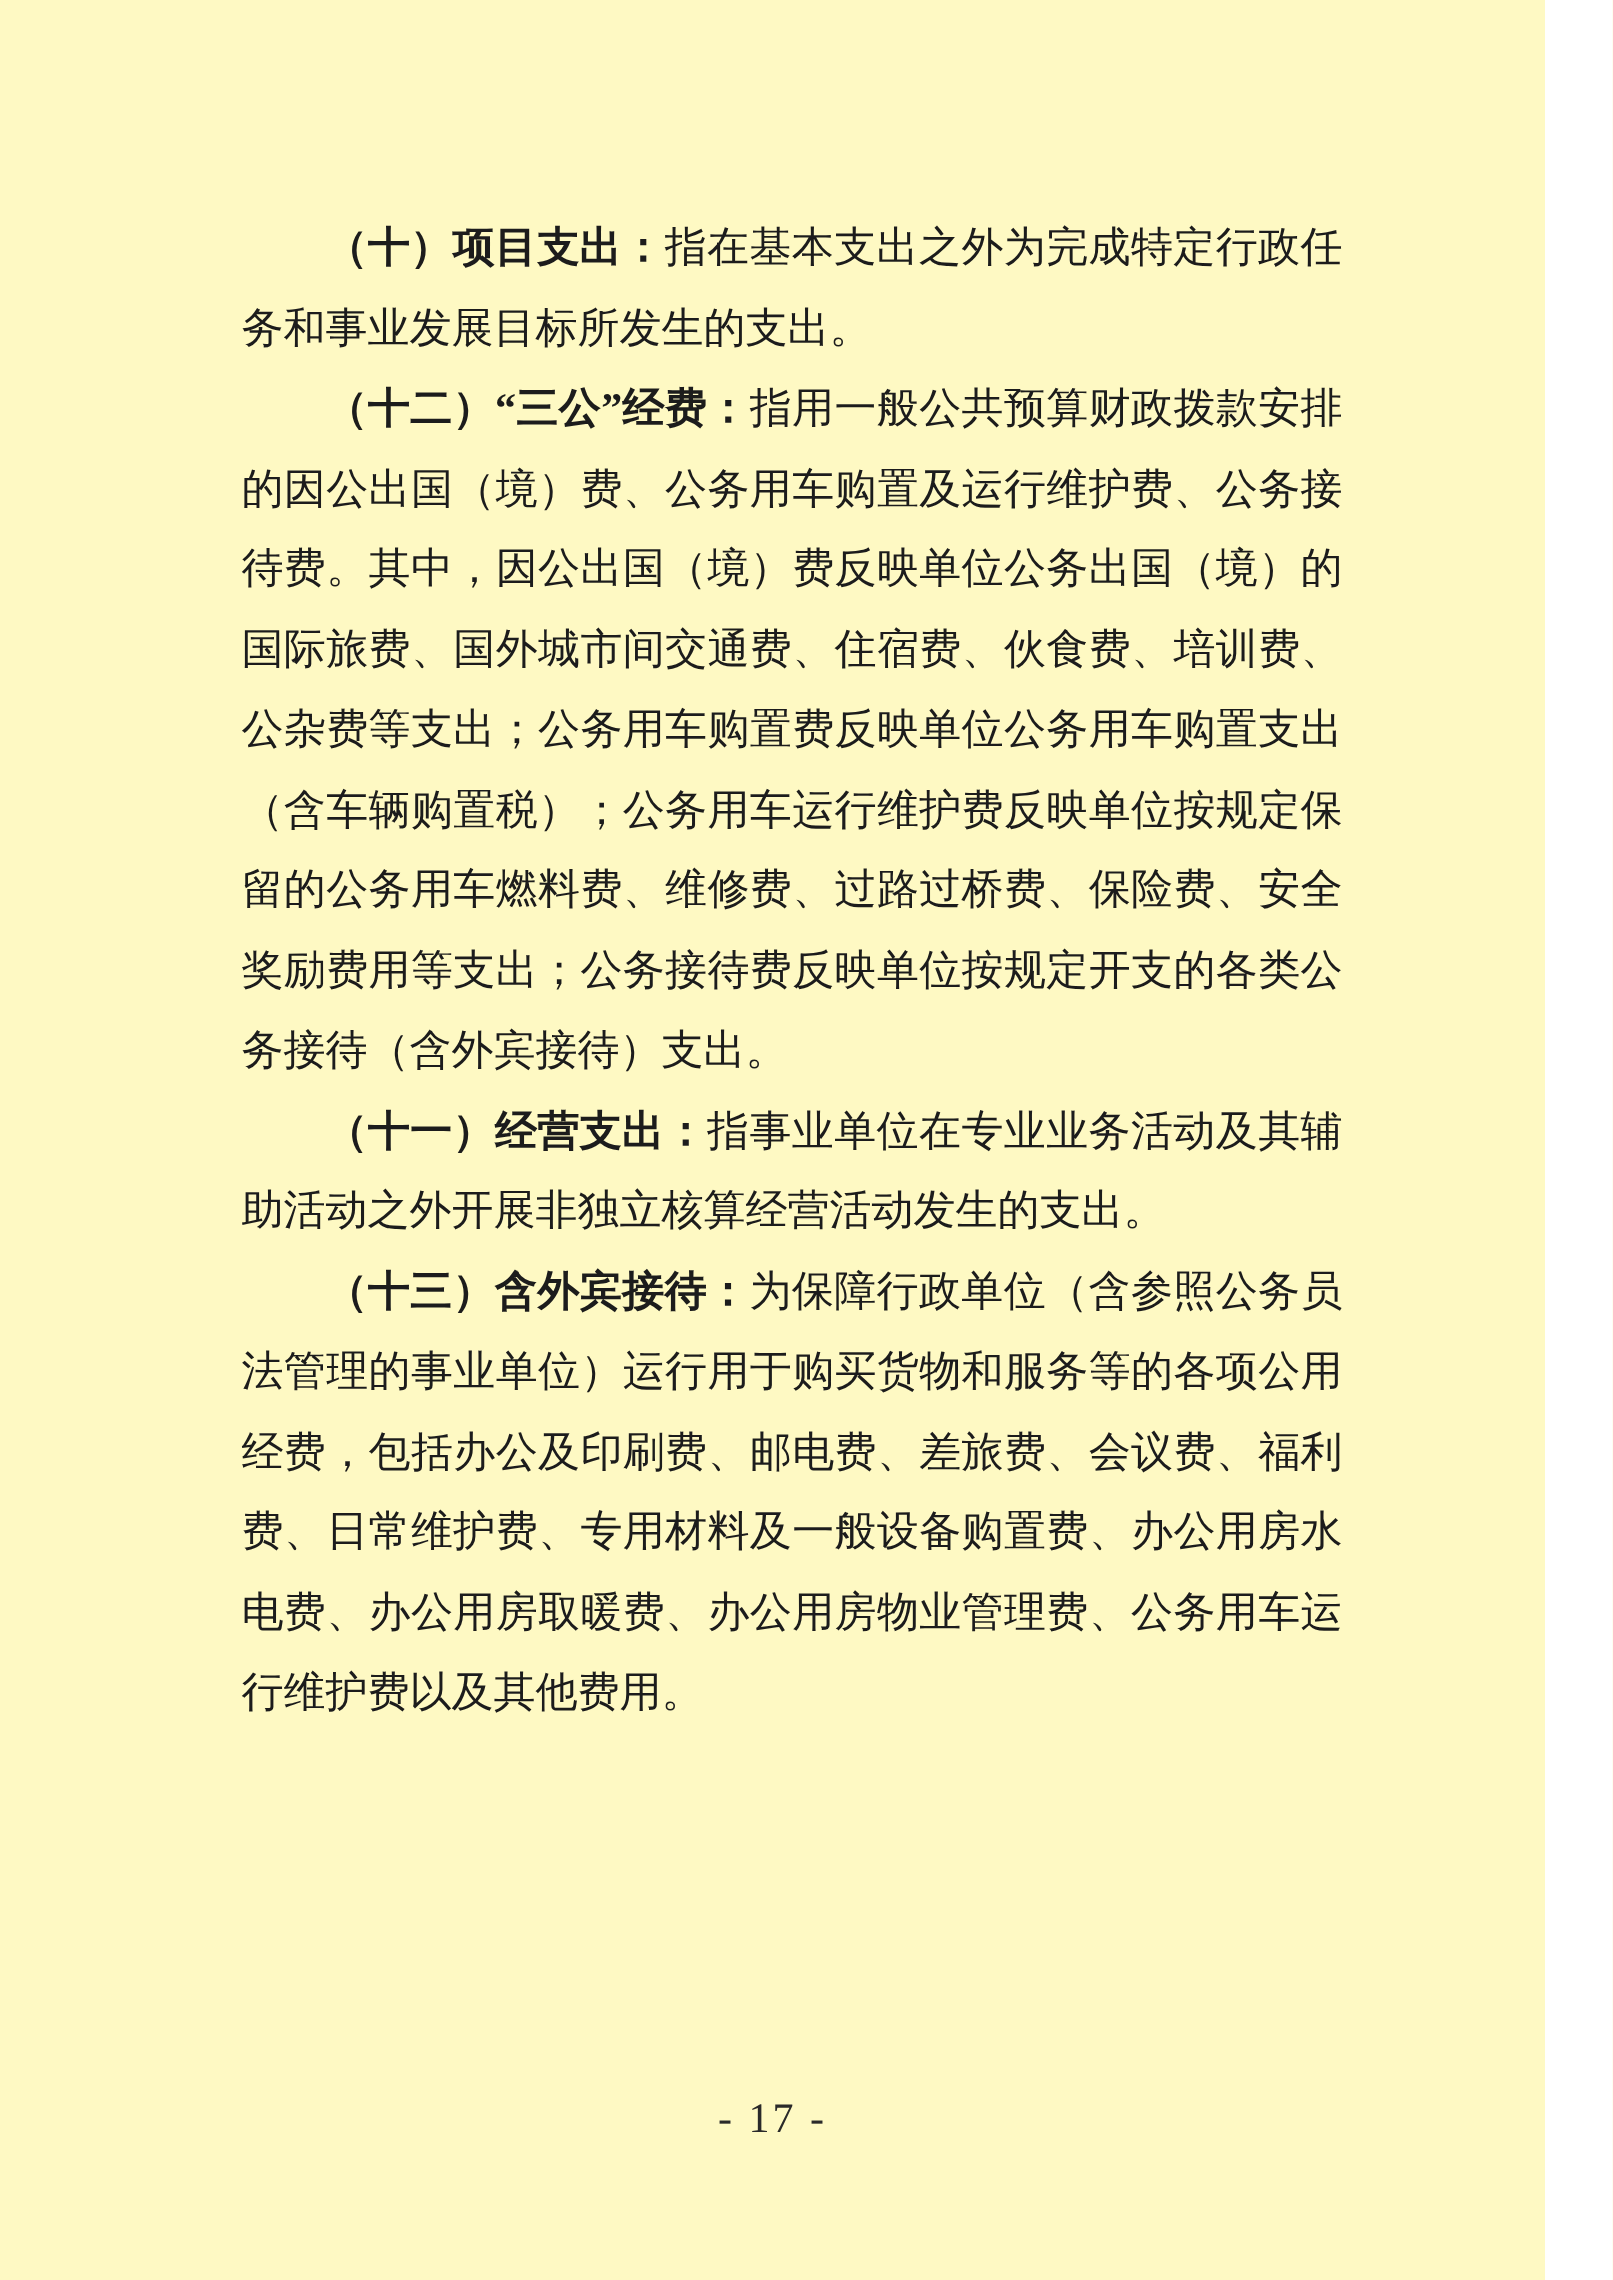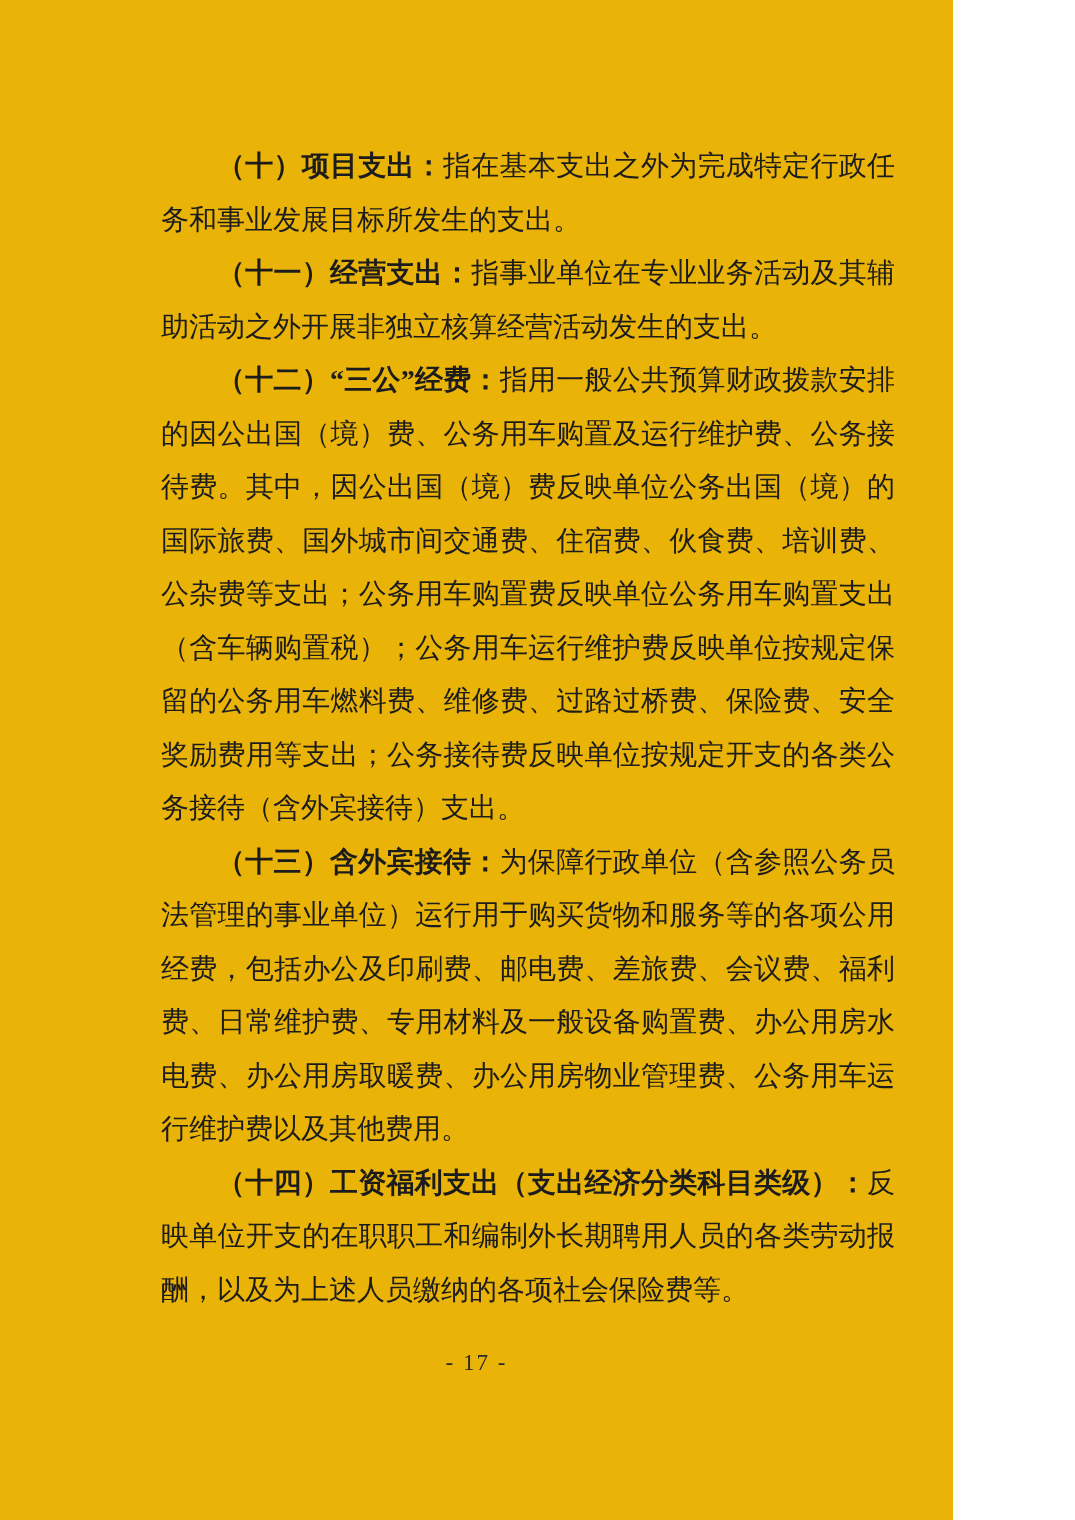--- a/index.html
+++ b/index.html
@@ -2,23 +2,23 @@
 <html><head>
 <meta charset="utf-8">
 <style>
   html, body {
     margin: 0;
     padding: 0;
     background: #ffffff;
   }
   .page {
     position: relative;
-    width: 953px;
+    width: 1030px;
     height: 1520px;
-    background: #eab308;
+    background: #fef9c3;
     overflow: hidden;
     font-family: "Liberation Serif", "DejaVu Serif", serif;
     color: #1c1c1c;
   }
   .content {
     position: absolute;
     left: 161px;
     top: 139px;
     width: 734px;
   }
@@ -31,41 +31,40 @@
     text-justify: inter-character;
     text-indent: 2em;
     letter-spacing: 0;
     font-kerning: none;
   }
   .lead {
     font-weight: bold;
   }
   .page-number {
     position: absolute;
-    top: 1350px;
+    top: 1397px;
     left: 0;
     width: 100%;
     text-align: center;
-    font-size: 23px;
+    font-size: 28px;
     letter-spacing: 2px;
     color: #2a2a2a;
   }
 </style>
 </head>
 <body>
 
 <div class="page">
   <div class="content">
 
     <p class="para"><span class="lead">（十）项目支出：</span><span class="body-text">指在基本支出之外为完成特定行政任务和事业发展目标所发生的支出。</span></p>
 
+    <p class="para"><span class="lead">（十二）“三公”经费：</span><span class="body-text">指用一般公共预算财政拨款安排的因公出国（境）费、公务用车购置及运行维护费、公务接待费。其中，因公出国（境）费反映单位公务出国（境）的国际旅费、国外城市间交通费、住宿费、伙食费、培训费、公杂费等支出；公务用车购置费反映单位公务用车购置支出（含车辆购置税）；公务用车运行维护费反映单位按规定保留的公务用车燃料费、维修费、过路过桥费、保险费、安全奖励费用等支出；公务接待费反映单位按规定开支的各类公务接待（含外宾接待）支出。</span></p>
+
     <p class="para"><span class="lead">（十一）经营支出：</span><span class="body-text">指事业单位在专业业务活动及其辅助活动之外开展非独立核算经营活动发生的支出。</span></p>
-
-    <p class="para"><span class="lead">（十二）“三公”经费：</span><span class="body-text">指用一般公共预算财政拨款安排的因公出国（境）费、公务用车购置及运行维护费、公务接待费。其中，因公出国（境）费反映单位公务出国（境）的国际旅费、国外城市间交通费、住宿费、伙食费、培训费、公杂费等支出；公务用车购置费反映单位公务用车购置支出（含车辆购置税）；公务用车运行维护费反映单位按规定保留的公务用车燃料费、维修费、过路过桥费、保险费、安全奖励费用等支出；公务接待费反映单位按规定开支的各类公务接待（含外宾接待）支出。</span></p>
 
     <p class="para"><span class="lead">（十三）含外宾接待：</span><span class="body-text">为保障行政单位（含参照公务员法管理的事业单位）运行用于购买货物和服务等的各项公用经费，包括办公及印刷费、邮电费、差旅费、会议费、福利费、日常维护费、专用材料及一般设备购置费、办公用房水电费、办公用房取暖费、办公用房物业管理费、公务用车运行维护费以及其他费用。</span></p>
 
-    <p class="para"><span class="lead">（十四）工资福利支出（支出经济分类科目类级）：</span><span class="body-text">反映单位开支的在职职工和编制外长期聘用人员的各类劳动报酬，以及为上述人员缴纳的各项社会保险费等。</span></p>
 
   </div>
 
   <div class="page-number">- 17 -</div>
 </div>
 
 </body></html>

